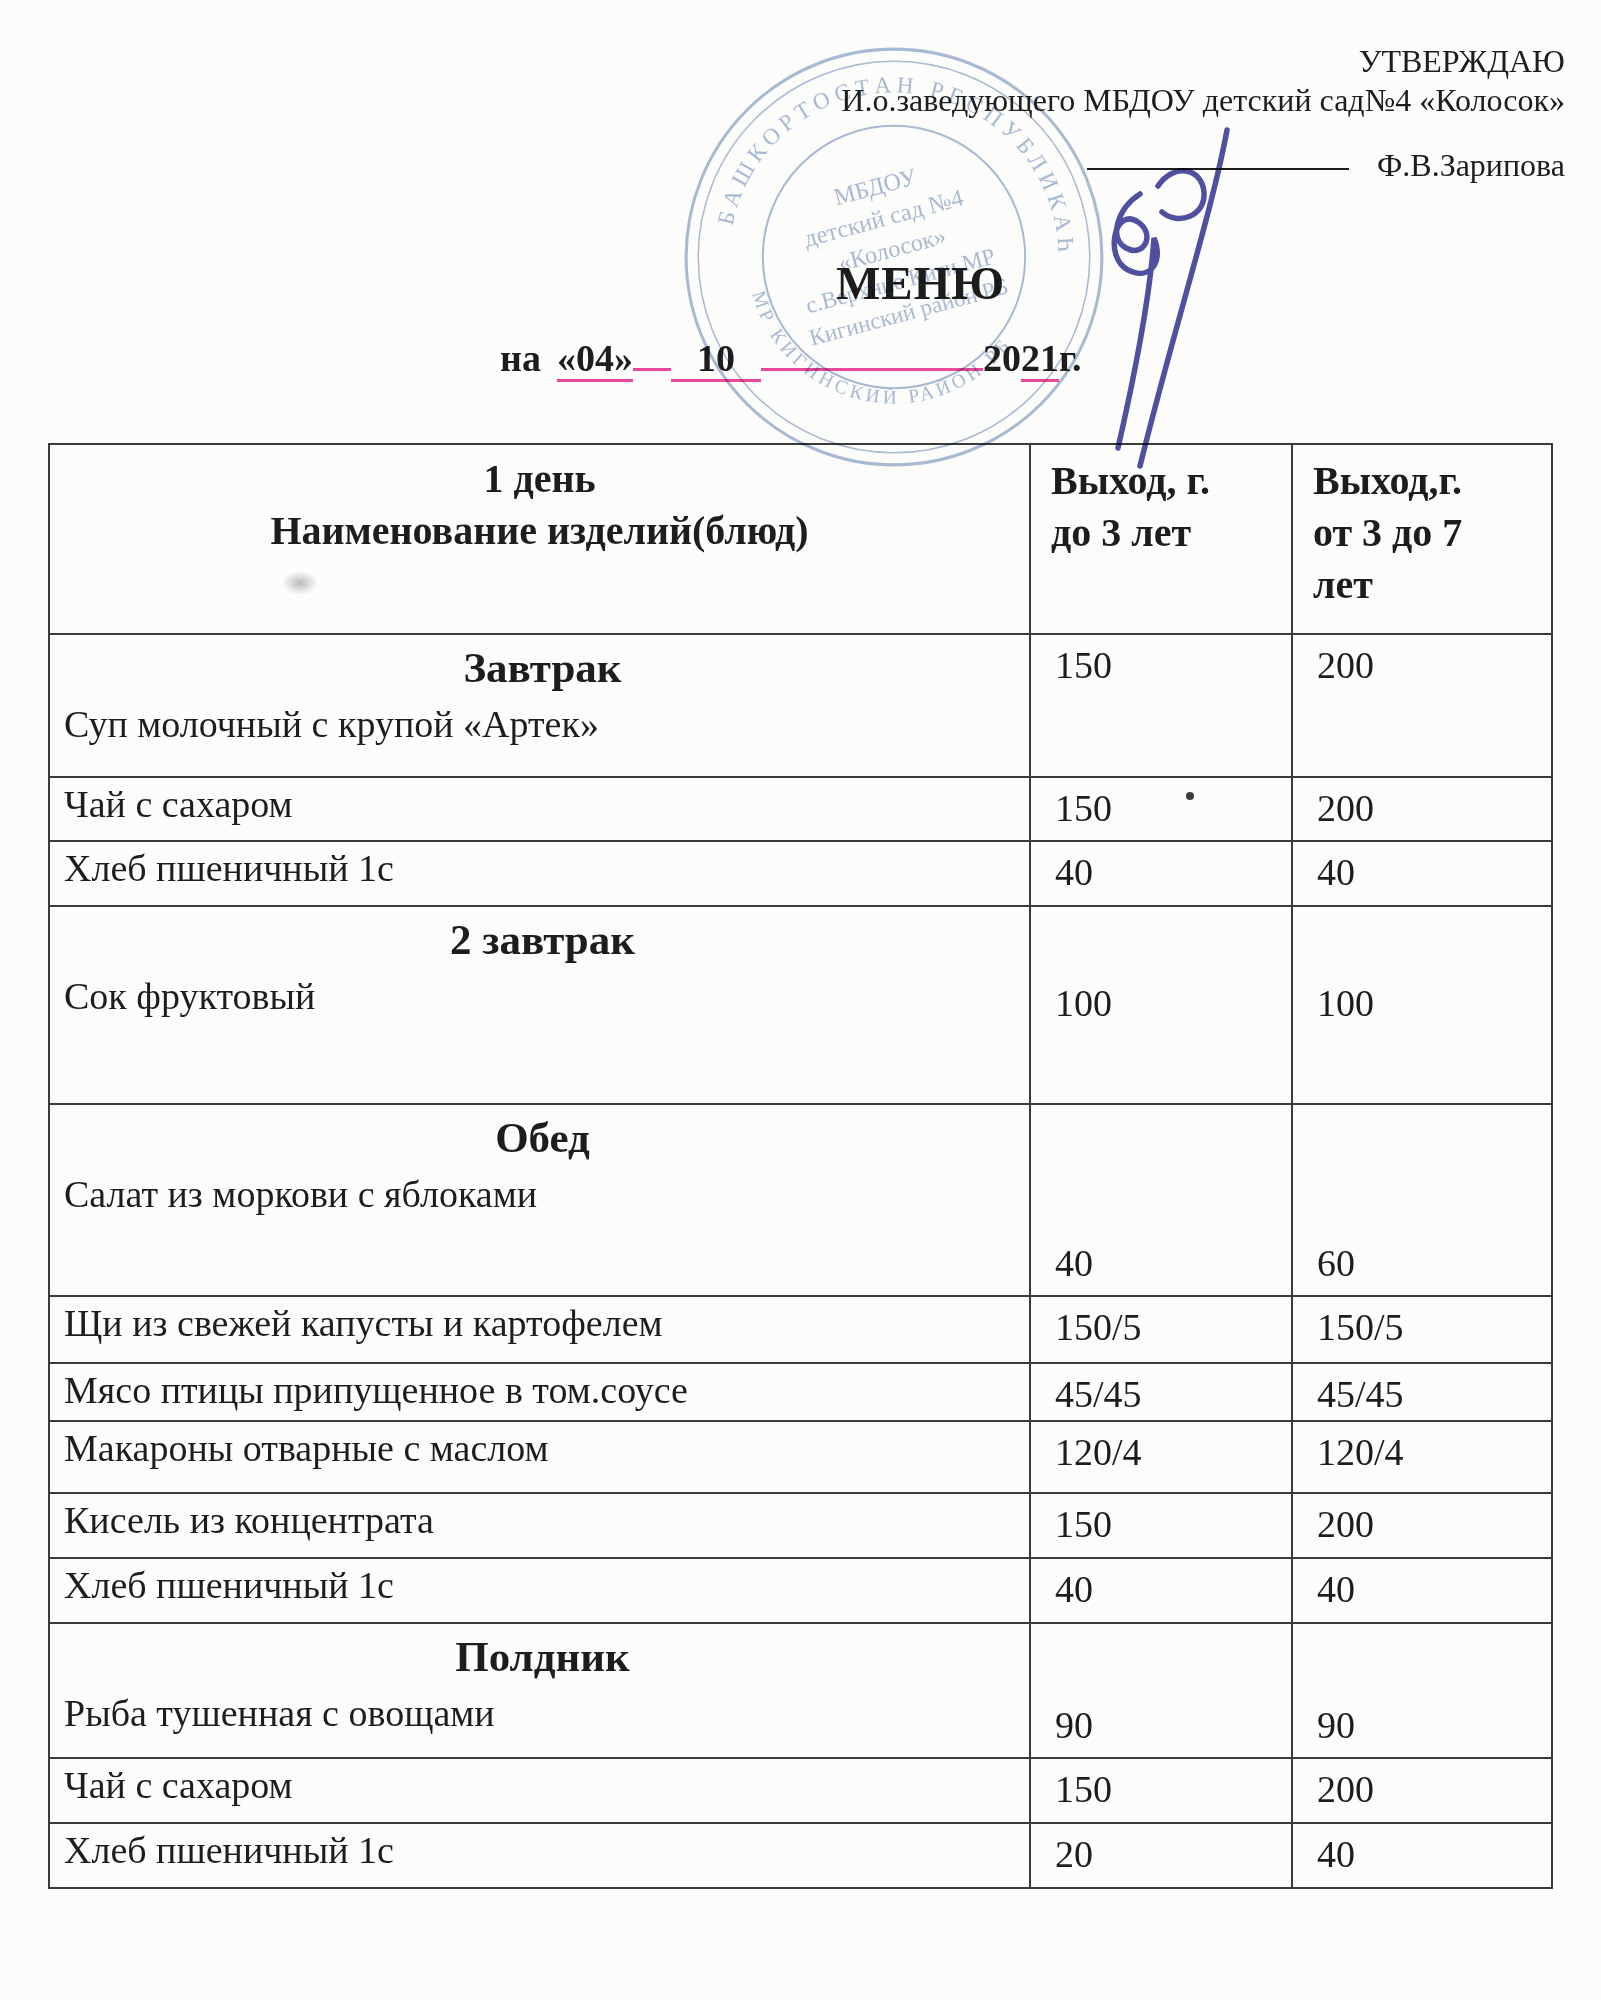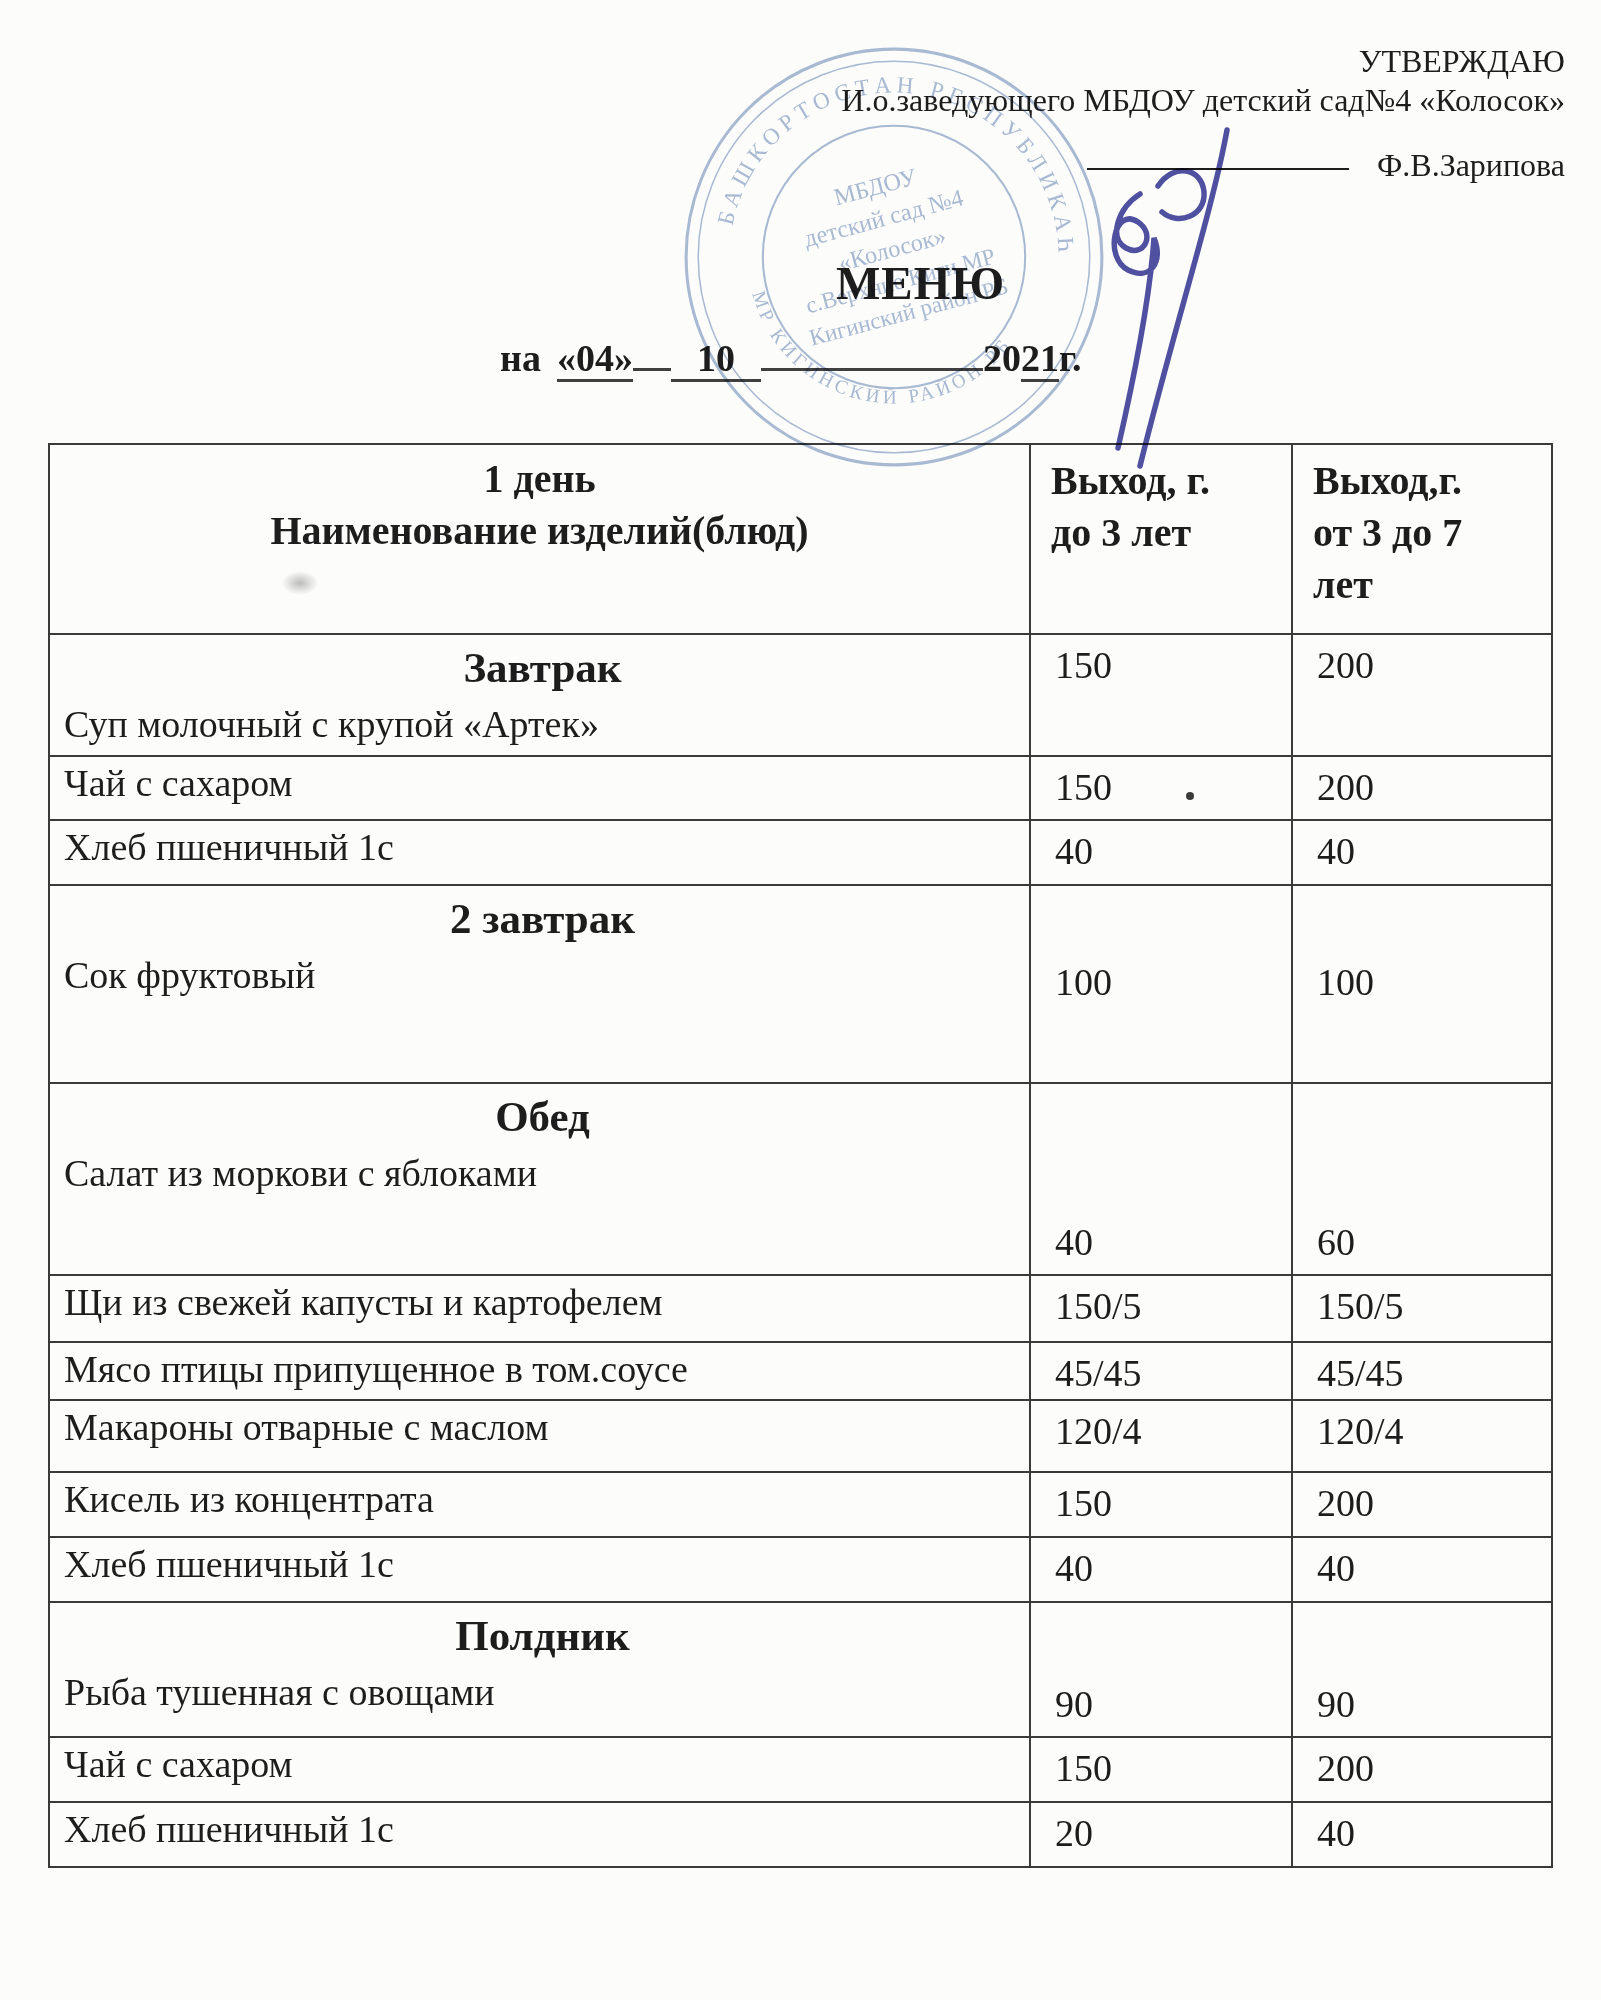--- a/index.html
+++ b/index.html
@@ -18,41 +18,41 @@
   .stamp{position:absolute;left:672px;top:34px;width:444px;height:446px;opacity:.52;mix-blend-mode:multiply;z-index:5;}
   .stamp text{font-family:"Liberation Serif","DejaVu Serif",serif;}
 
   
   .signature{position:absolute;left:1022px;top:116px;width:270px;height:366px;mix-blend-mode:multiply;z-index:6;}
 
   
   .menu-title{position:absolute;left:836px;top:256px;font-size:47px;font-weight:bold;letter-spacing:1px;z-index:4;}
   .date-line{position:absolute;left:500px;top:336px;font-size:38px;font-weight:bold;white-space:nowrap;z-index:4;}
   .date-line .dp{margin-right:16px;}
-  .ul{border-bottom:3px solid #404040;}
+  .ul{border-bottom:3px solid #ec4899;}
   .sp1{display:inline-block;width:38px;}
   .month-seg{padding:0 26px;margin-top:40px;}
   .sp2{display:inline-block;width:222px;}
 
   
   table.menu{position:absolute;left:48px;top:443px;z-index:3;border-collapse:collapse;table-layout:fixed;width:1503px;}
   table.menu td{border:2px solid #3a3a3a;overflow:hidden;}
   tr.hrow{height:190px;}
   tr.hrow td{font-weight:bold;font-size:40px;vertical-align:top;line-height:1.3;}
   .hc1{text-align:center;padding-top:8px;}
   .hc2,.hc3{text-align:left;padding:10px 4px 0 20px;border-radius:23px;}
 
   td.dish{vertical-align:top;padding:4px 8px 4px 14px;font-size:38px;}
   td.dish .section{font-weight:bold;font-size:43px;text-align:center;margin:4px 0 10px 0;}
   td.dish .section:empty{display:none;margin:0;}
   td.val{vertical-align:top;font-size:38px;padding:8px 4px 4px 24px;}
   tr.va-mid td.val{vertical-align:middle;padding-top:0;border-radius:29px;}
   tr.va-low td.val{vertical-align:bottom;padding-bottom:10px;}
 
-  .r0{height:122px;margin-top:28px;} .r1{height:64px;}  .r2{height:65px;}  .r3{height:198px;}
+  .r0{height:143px;margin-top:28px;} .r1{height:64px;}  .r2{height:65px;}  .r3{height:198px;}
   .r4{height:192px;} .r5{height:67px;}  .r6{height:58px;}  .r7{height:72px;}
   .r8{height:65px;}  .r9{height:65px;}  .r10{height:135px;}.r11{height:66px;}
   .r12{height:65px;} .r13{height:65px;}
 
   
   .smudge{position:absolute;left:280px;top:570px;width:40px;height:26px;
     background:radial-gradient(ellipse at center,rgba(110,110,110,.45),rgba(110,110,110,0) 65%);z-index:4;}
   .dot1{position:absolute;left:1186px;top:792px;width:8px;height:8px;border-radius:50%;background:#3c3c3c;z-index:4;}
 </style>
 </head>

